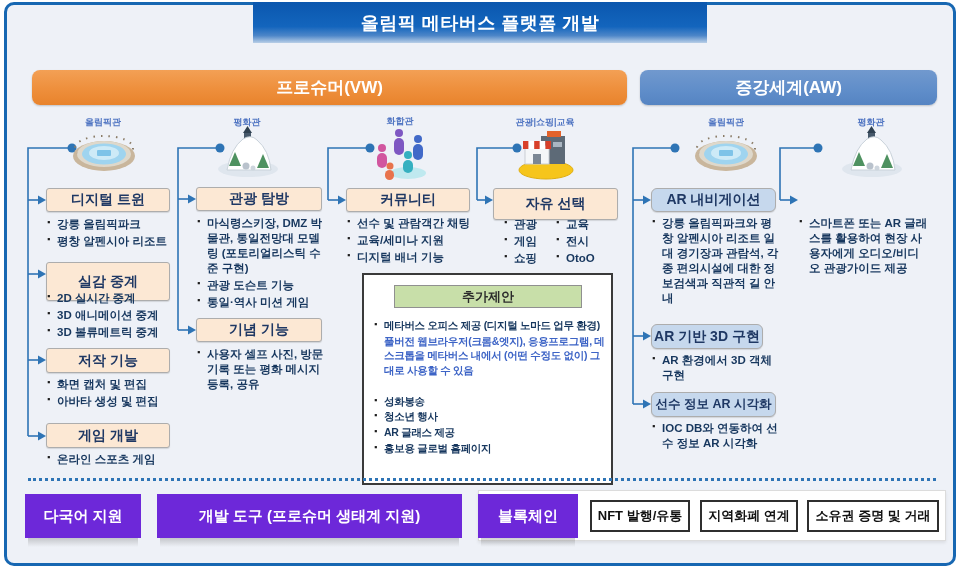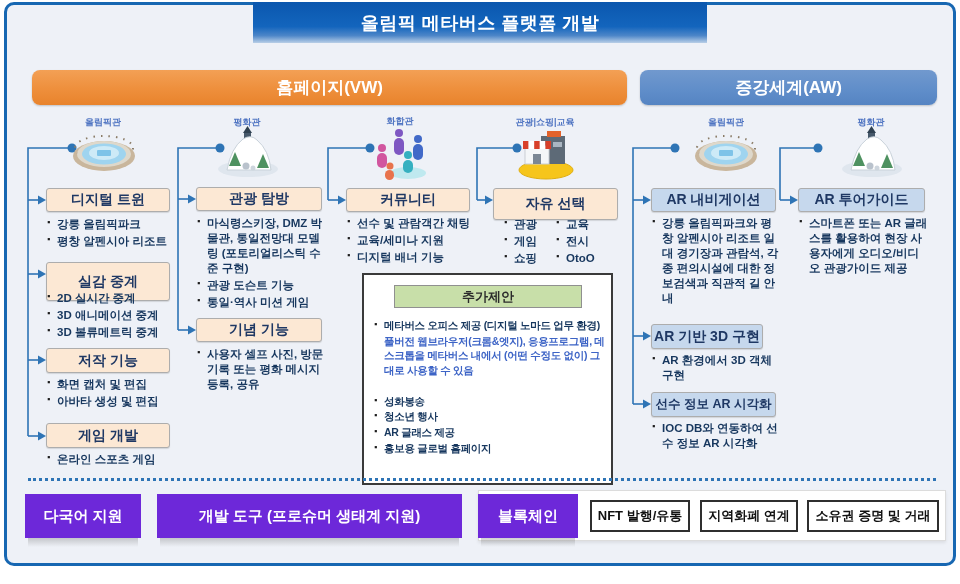--- a/index.html
+++ b/index.html
@@ -23,21 +23,21 @@
   .pav { position:absolute; width:90px; text-align:center; font-size:9px; font-weight:bold; color:#4f74c2; }
 
   .icon { position:absolute; }
 
   .connectors { position:absolute; left:0; top:0; pointer-events:none; }
 
   .hbox { position:absolute; display:flex; align-items:center; justify-content:center;
     font-weight:bold; font-size:14px; color:#1f3864; border:1px solid #adadad; border-radius:3px;
     box-shadow:0 1px 1px rgba(0,0,0,.12); }
   .hbox.vwb { background:#fce8d4; }
-  .hbox.awb { background:#c6d8ed; }
+  .hbox.awb { background:#c6d8ed;border-radius:6px; }
   .hbox.small { font-size:12.5px; }
 
   .blist { position:absolute; font-size:11.5px; font-weight:bold; color:#17375e; line-height:1.3; }
   .bi { position:relative; padding-left:10px; margin-bottom:2px; }
   .bi::before { content:"▪"; position:absolute; left:0; top:0; font-size:9px; color:#1a1a1a; }
   .grid2 { display:grid; grid-template-columns:52px 1fr; }
 
   .proposal { position:absolute; left:362px; top:273px; width:251px; height:212px;
     background:#fff; border:2px solid #3a3a3a;padding-left:48px; }
   .phead { position:absolute; left:30px; top:10px; width:188px; height:23px; background:#c8dfa9;
@@ -103,21 +103,21 @@
       <circle cx="72" cy="148" r="4.5"></circle>
         <circle cx="220" cy="148" r="4.5"></circle>
       <circle cx="370" cy="148" r="4.5"></circle>
         <circle cx="517" cy="148" r="4.5"></circle>
       <circle cx="675" cy="148" r="4.5"></circle>
         <circle cx="818" cy="148" r="4.5"></circle>
     </g>
   </svg>
 
   <div class="title-banner">올림픽 메타버스 플랫폼 개발</div>
-  <div class="banner vw">홈페이지(VW)</div>
+  <div class="banner vw">프로슈머(VW)</div>
   <div class="banner aw">증강세계(AW)</div>
 
   <div class="pav" style="left:58px;top:116px">올림픽관</div>
   <div class="pav" style="left:202px;top:116px">평화관</div>
   <div class="pav" style="left:355px;top:115px">화합관</div>
   <div class="pav" style="left:500px;top:116px">관광|쇼핑|교육</div>
   <div class="pav" style="left:681px;top:116px">올림픽관</div>
   <div class="pav" style="left:826px;top:116px">평화관</div>
 
   <svg class="icon" style="left:69px;top:124px" width="70" height="56" viewBox="0 0 70 56">
@@ -253,21 +253,20 @@
   </div>
   <div class="hbox awb" style="left:651px;top:324px;width:112px;height:25px">AR 기반 3D 구현</div>
   <div class="blist" style="left:652px;top:353px;width:128px">
     <div class="bi">AR 환경에서 3D 객체 구현</div>
   </div>
   <div class="hbox awb small" style="left:651px;top:392px;width:125px;height:25px">선수 정보 AR 시각화</div>
   <div class="blist" style="left:652px;top:421px;width:128px">
     <div class="bi">IOC DB와 연동하여 선수 정보 AR 시각화</div>
   </div>
 
-  <div class="hbox awb" style="left:798px;top:188px;width:127px;height:24px">AR 투어가이드</div>
   <div class="blist" style="left:799px;top:216px;width:130px">
     <div class="bi">스마트폰 또는 AR 글래스를 활용하여 현장 사용자에게 오디오/비디오 관광가이드 제공</div>
   </div>
 
   <div class="dotline"></div>
   <div class="gbox" style="left:25px;top:494px;width:116px;height:44px">다국어 지원</div>
   <div class="gbox" style="left:157px;top:494px;width:305px;height:44px">개발 도구 (프로슈머 생태계 지원)</div>
   <div class="panel"></div>
   <div class="gbox" style="left:478px;top:494px;width:100px;height:44px">블록체인</div>
   <div class="chip" style="left:590px;width:100px">NFT 발행/유통</div>

